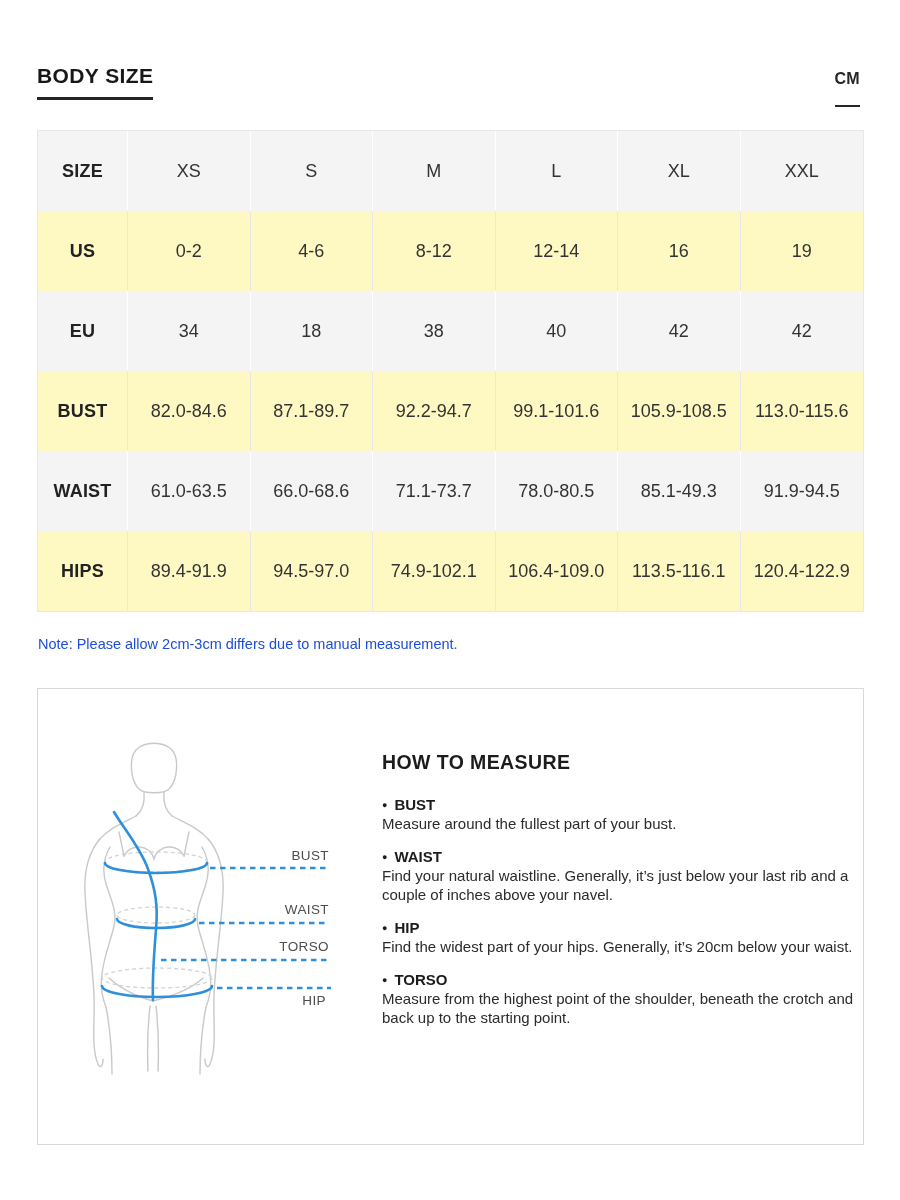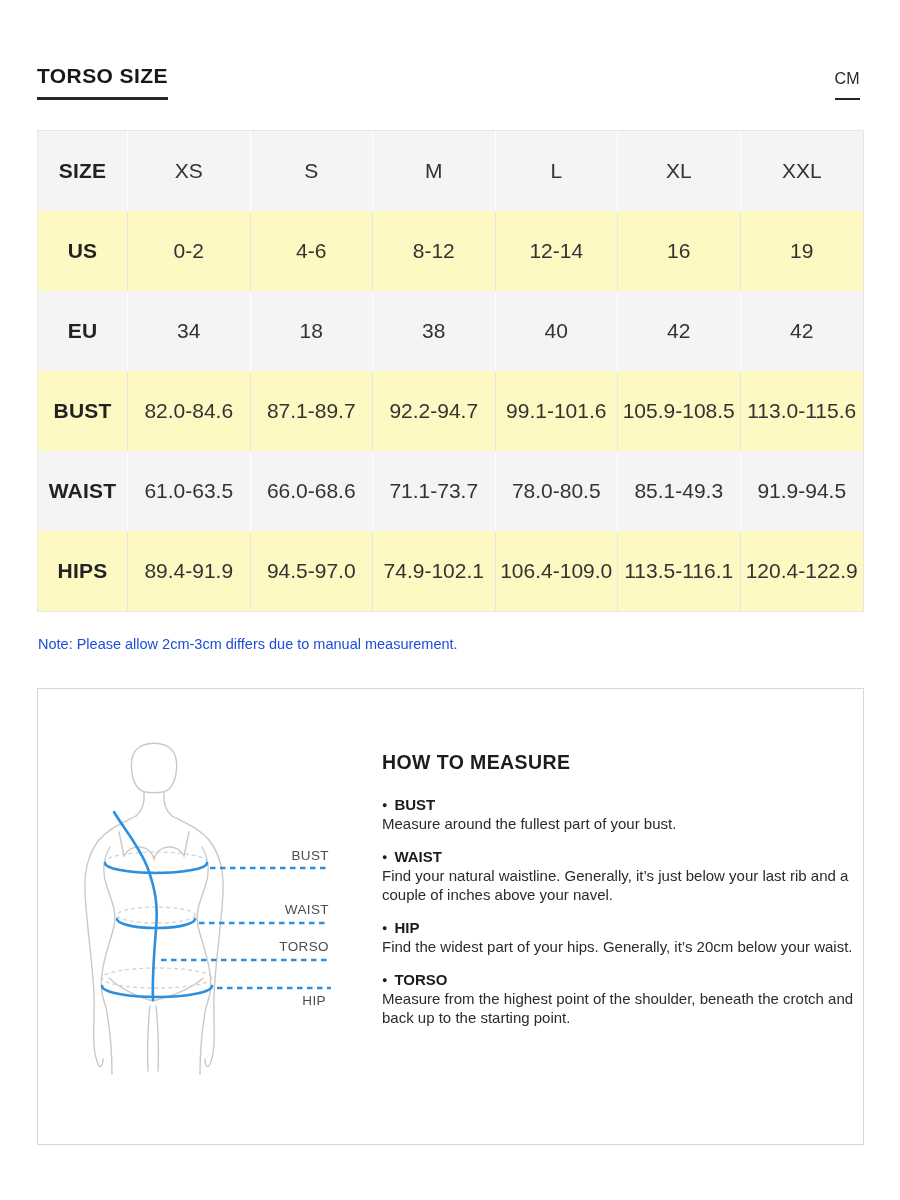--- a/index.html
+++ b/index.html
@@ -23,45 +23,45 @@
     letter-spacing: 0.4px;
     color: #181818;
     border-bottom: 3px solid #262626;
     padding-bottom: 9px;
   }
   .unit-label {
     position: absolute;
     right: 40px;
     top: 70px;
     font-size: 16px;
-    font-weight: 400;
+    font-weight: 700;
     letter-spacing: 0.3px;
     color: #262626;
     border-bottom: 2px solid #262626;
-    padding-bottom: 10px;
+    padding-bottom: 17px;
     cursor: pointer;
   }
 
   
   .size-table {
     position: absolute;
     left: 37px;
     top: 130px;
     width: 827px;
     border-collapse: separate;
     border-spacing: 0;
     border: 1px solid #e7e7e7;
     table-layout: fixed;
   }
   .size-table col.label-col { width: 90px; }
   .size-table td {
     height: 80px;
     text-align: center;
     vertical-align: middle;
-    font-size: 21px;
+    font-size: 18px;
     color: #333;
   }
   .size-table td.row-label {
     font-weight: 700;
     color: #222;
     letter-spacing: 0.2px;
   }
   .size-table tr.row-gray td { background: #f4f4f4; border-right: 1px solid #ffffff; }
   .size-table tr.row-white td { background: #fef9c3; border-right: 1px solid #e7e7e7; }
   .size-table tr td:last-child { border-right: none; }
@@ -134,21 +134,21 @@
     font-size: 15px;
     line-height: 19px;
     color: #2b2b2b;
   }
 </style>
 </head>
 <body>
 
 <div class="page">
 
-  <div class="page-title">TORSO SIZE</div>
+  <div class="page-title">BODY SIZE</div>
   <div class="unit-label">CM</div>
 
   <table class="size-table">
     <colgroup>
       <col class="label-col">
         <col>
         <col>
         <col>
         <col>
         <col>

